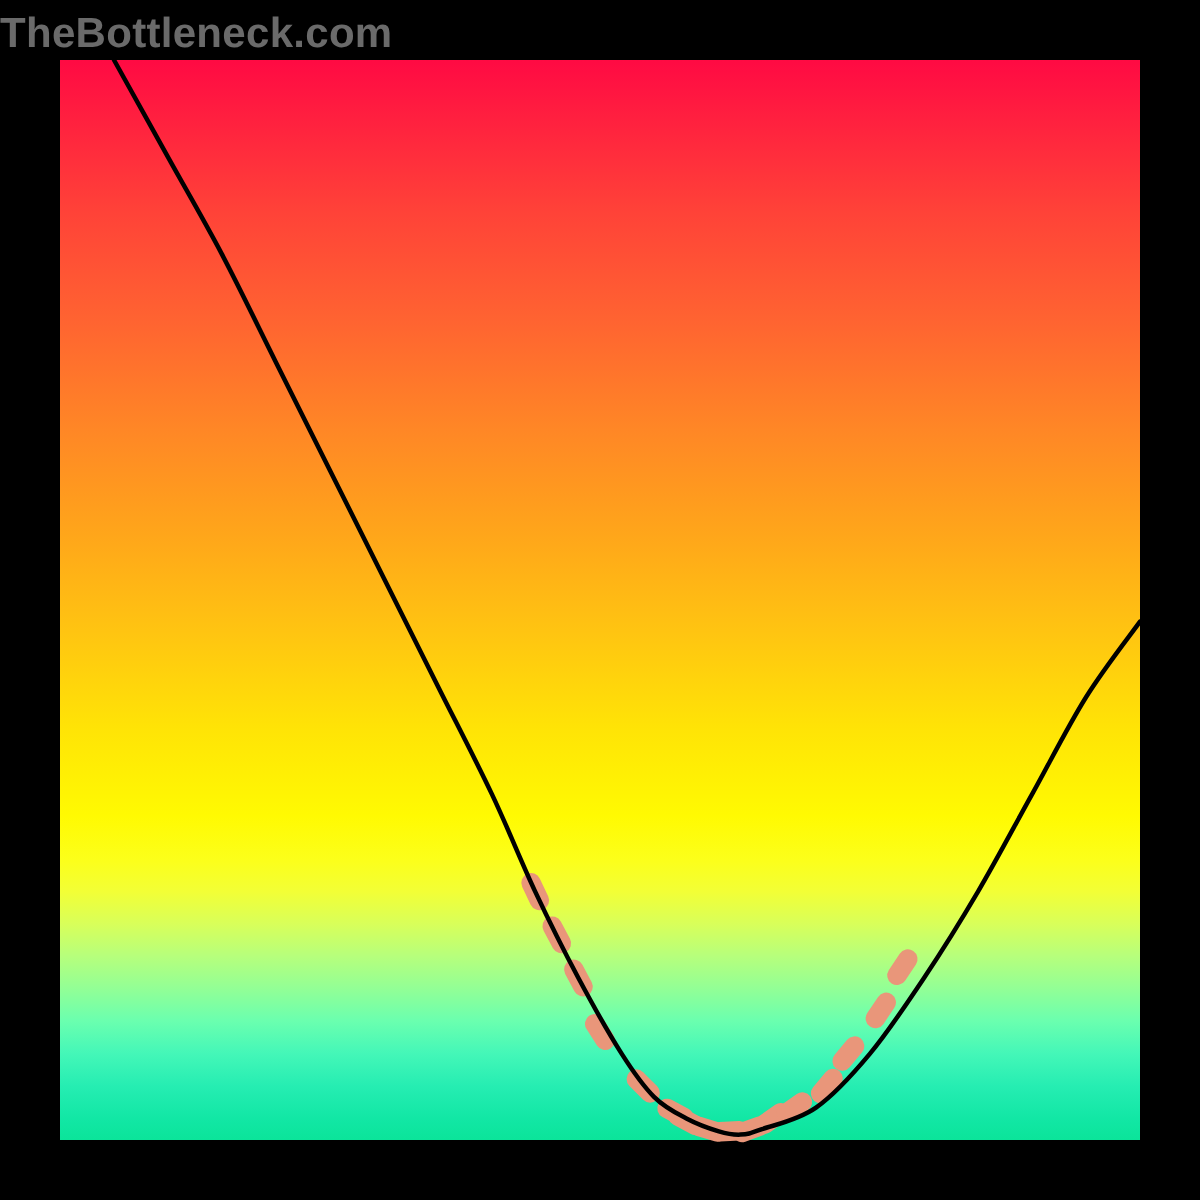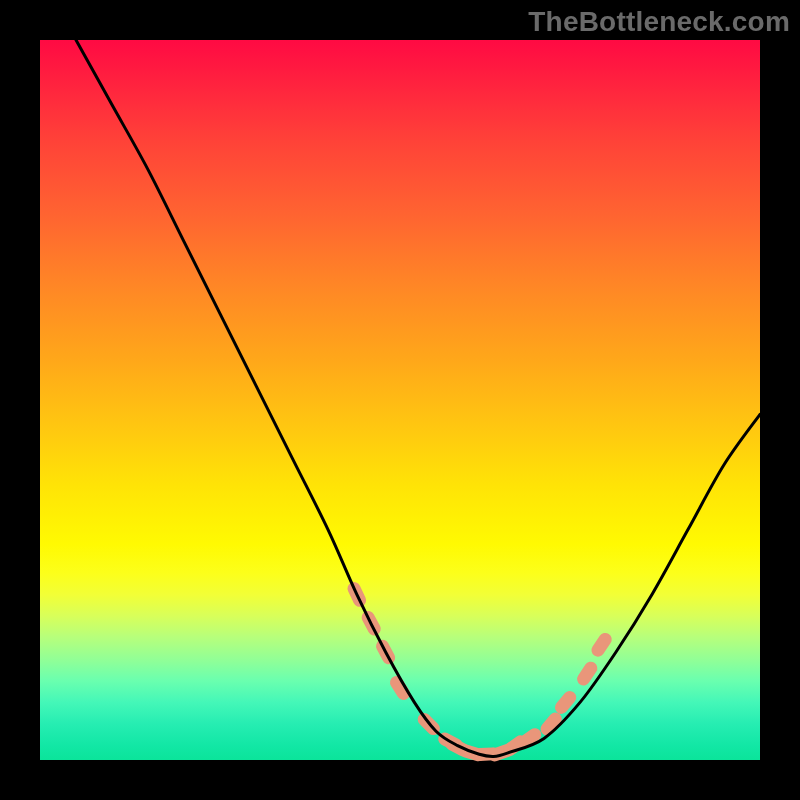--- a/index.html
+++ b/index.html
@@ -16,21 +16,21 @@
     top: 0;
     width: 800px;
     height: 800px;
     background: #000;
   }
   .watermark {
     position: absolute;
     left: 0;
     top: 0;
     width: 100%;
-    text-align: right;
+    text-align: left;
     padding: 6px 10px 0 0;
     box-sizing: border-box;
     font-family: Arial, Helvetica, sans-serif;
     font-size: 28px;
     font-weight: 600;
     color: #6a6a6a;
     letter-spacing: 0.2px;
     z-index: 30;
   }
   .plot {

